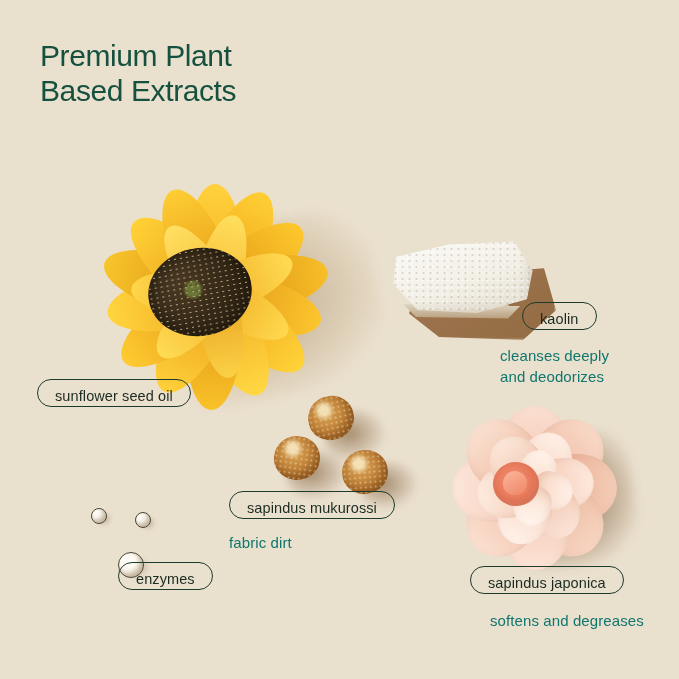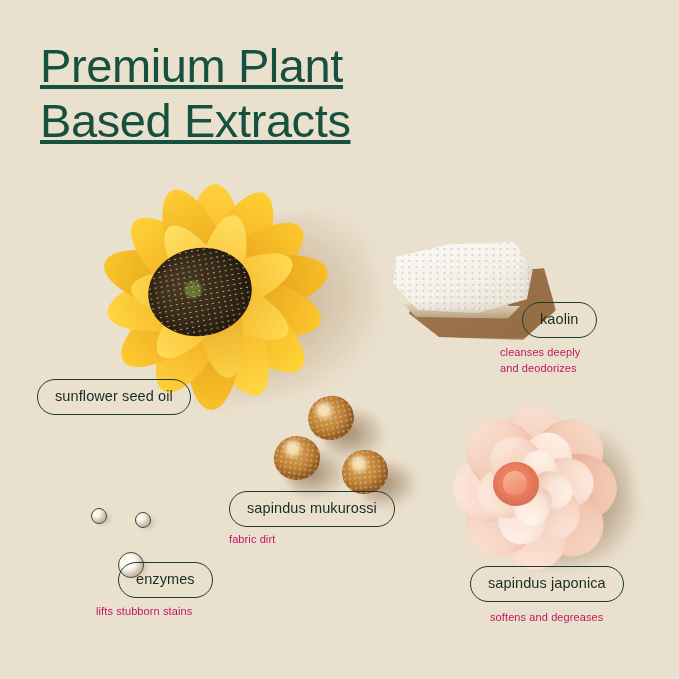--- a/index.html
+++ b/index.html
@@ -20,47 +20,46 @@
     overflow: hidden;
   }
 
   
   .title {
     position: absolute;
     left: 40px;
     top: 38px;
     width: 560px;
     color: #16503f;
-    font-size: 47px;
+    font-size: 30px;
     line-height: 1.18;
     letter-spacing: -0.4px;
     font-weight: 400;
     font-family: "Liberation Sans", sans-serif;
-    text-decoration: underline;
   }
   .title-line { display: block; white-space: nowrap; }
 
   
   .pill {
     position: absolute;
     border: 1.6px solid #1d3b2c;
     border-radius: 999px;
     background: transparent;
     color: #1b2b22;
     font-size: 14.5px;
     line-height: 1;
     letter-spacing: 0.1px;
-    padding: 9px 17px 10px 17px;
+    padding: 9px 17px 2px 17px;
     white-space: nowrap;
     z-index: 40;
   }
   .caption {
     position: absolute;
-    color: #be185d;
-    font-size: 11px;
+    color: #0f766e;
+    font-size: 15px;
     line-height: 1.42;
     letter-spacing: 0.1px;
     white-space: pre-line;
     z-index: 40;
   }
 
   
   .art { position: absolute; z-index: 10; }
 
   
@@ -308,18 +307,17 @@
   <div class="pill" style="left:37px; top:379px;">sunflower seed oil</div>
 
   <div class="pill" style="left:522px; top:302px;">kaolin</div>
   <div class="caption" style="left:500px; top:345px; width:150px;">cleanses deeply
 and deodorizes</div>
 
   <div class="pill" style="left:229px; top:491px;">sapindus mukurossi</div>
   <div class="caption" style="left:229px; top:532px; width:170px;">fabric dirt</div>
 
   <div class="pill" style="left:118px; top:562px;">enzymes</div>
-  <div class="caption" style="left:96px; top:604px; width:180px;">lifts stubborn stains</div>
 
   <div class="pill" style="left:470px; top:566px;">sapindus japonica</div>
   <div class="caption" style="left:490px; top:610px; width:190px;">softens and degreases</div>
 
 </div>
 
 </body></html>

